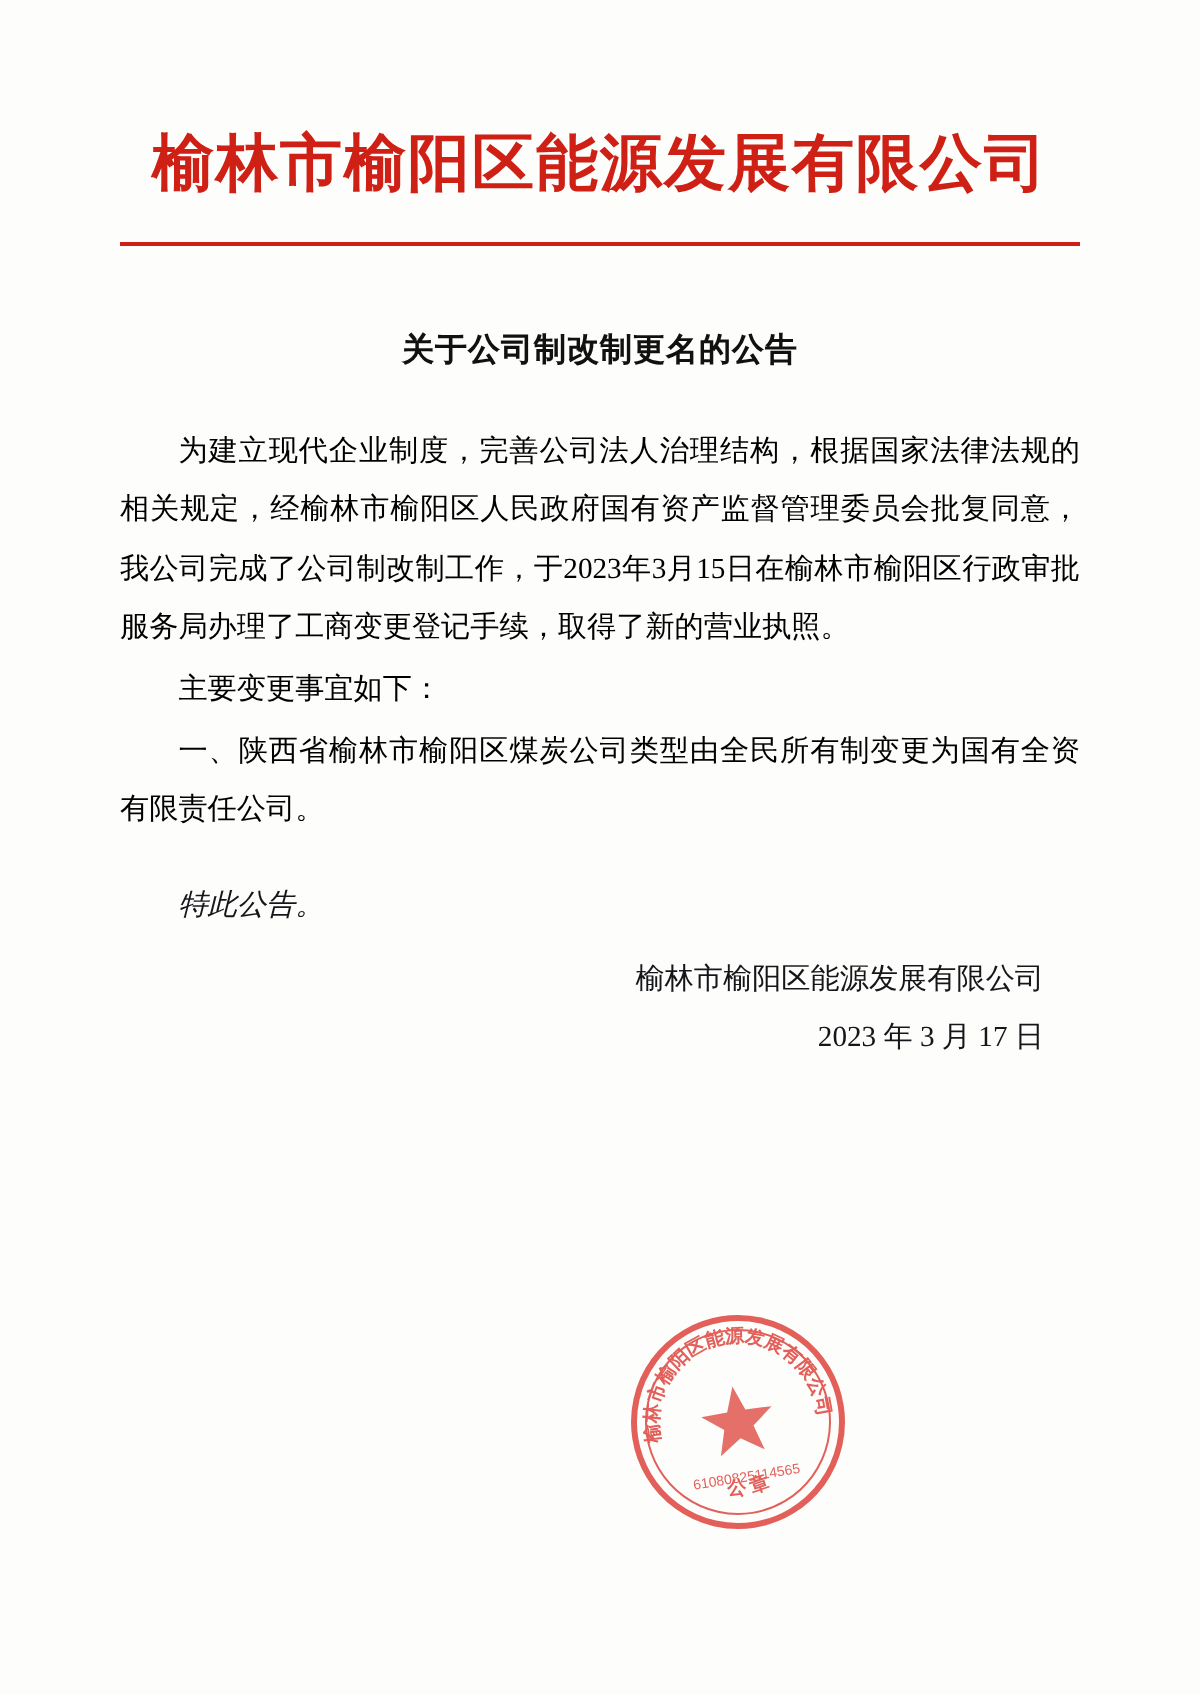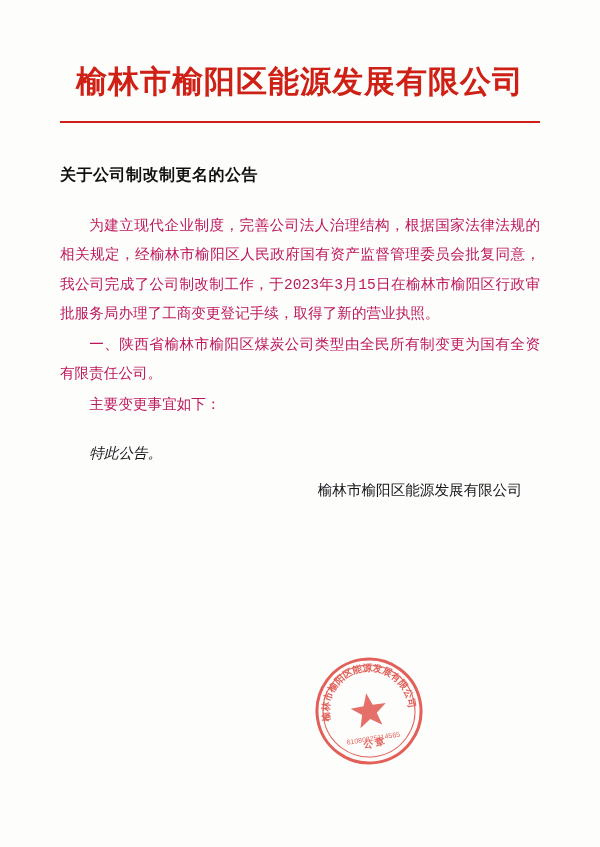--- a/index.html
+++ b/index.html
@@ -39,35 +39,34 @@
     font-family: "Liberation Serif", serif;
     white-space: nowrap;
   }
   .rule {
     margin-top: 19px;
     height: 2px;
     background: #cf2016;
     width: 100%;
   }
   .doc-title {
-    text-align: left;
+    text-align: center;
     font-size: 16px;
     font-weight: bold;
     color: #111111;
     margin-top: 42px;
     letter-spacing: 0.5px;
   }
   .body-text {
     margin-top: 26px;
     font-size: 14.6px;
-    color: #be185d;
+    color: #000000;
     line-height: 2.0;
     text-align: justify;
     text-justify: inter-ideograph;
-    font-family: Liberation Mono, monospace;
   }
   .para {
     margin: 0 0 2px 0;
     text-indent: 2em;
     text-align: justify;
   }
   .closing {
     margin-top: 18px;
     font-size: 14.6px;
     line-height: 2.0;
@@ -119,30 +118,31 @@
 <div class="page">
   <div class="doc-inner">
 
     <div class="letterhead">榆林市榆阳区能源发展有限公司</div>
     <div class="rule"></div>
 
     <div class="doc-title">关于公司制改制更名的公告</div>
 
     <div class="body-text">
       <p class="para">为建立现代企业制度，完善公司法人治理结构，根据国家法律法规的相关规定，经榆林市榆阳区人民政府国有资产监督管理委员会批复同意，我公司完成了公司制改制工作，于2023年3月15日在榆林市榆阳区行政审批服务局办理了工商变更登记手续，取得了新的营业执照。</p>
+      <p class="para">主要变更事宜如下：</p>
       <p class="para">一、陕西省榆林市榆阳区煤炭公司类型由全民所有制变更为国有全资有限责任公司。</p>
-      <p class="para">主要变更事宜如下：</p>
     </div>
 
     <div class="closing">
       <span class="para" style="display:block">特此公告。</span>
     </div>
 
     <div class="sign-block">
       <span class="sign-line">榆林市榆阳区能源发展有限公司</span>
+      <span class="sign-line">2023 年 3 月 17 日</span>
     </div>
 
   </div>
 
   <div class="seal">
     <svg class="seal-svg" viewBox="0 0 112 112" xmlns="http://www.w3.org/2000/svg">
       <defs>
         <path id="arcTop" d="M 16,56 A 40,40 0 0 1 96,56"></path>
         <path id="arcBottom" d="M 22,56 A 34,34 0 0 0 90,56"></path>
       </defs>

